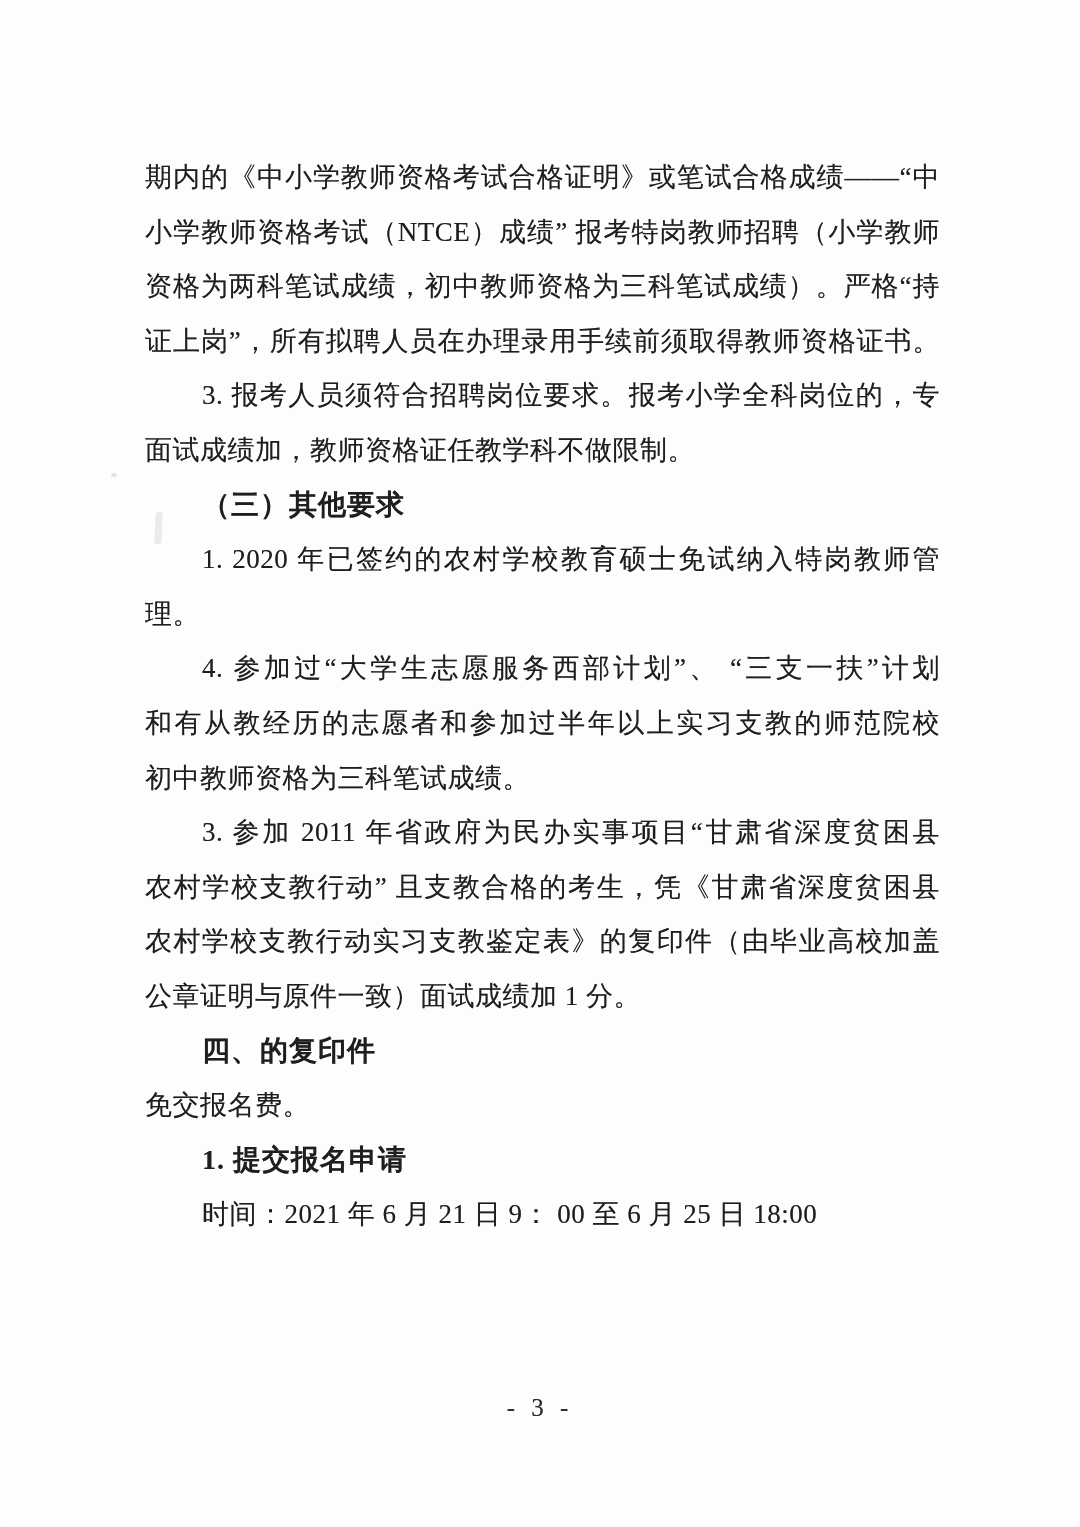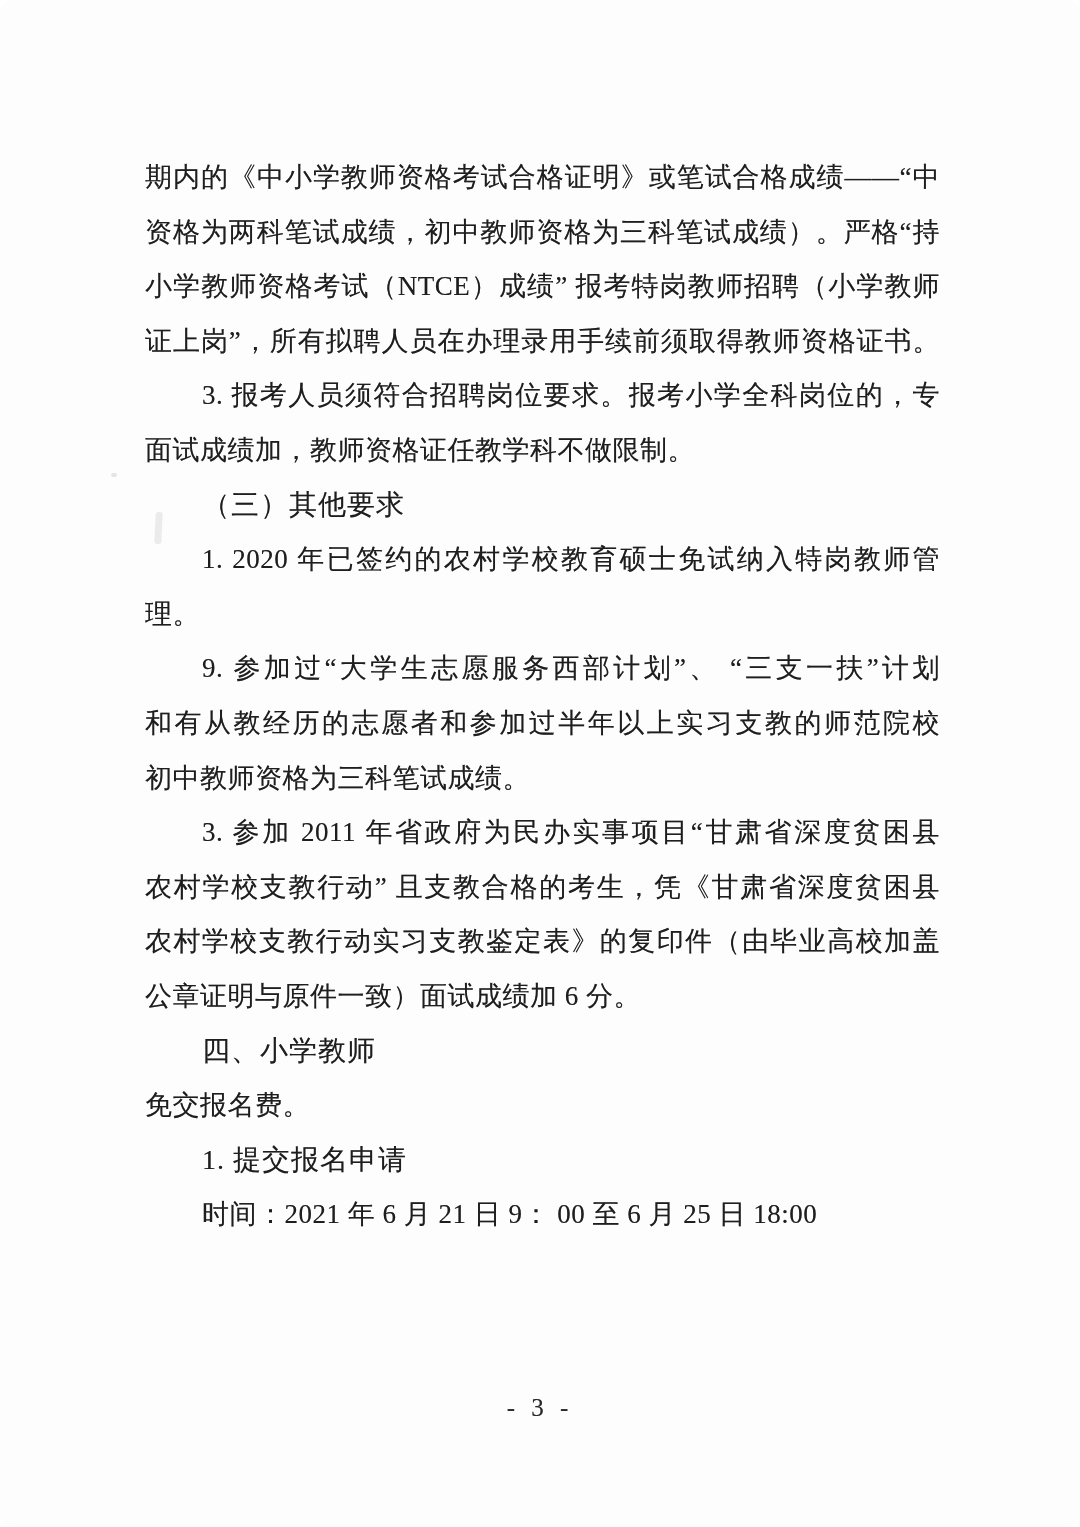--- a/index.html
+++ b/index.html
@@ -33,21 +33,21 @@
   }
   .line.fill {
     white-space: normal;
     text-align: justify;
     text-align-last: justify;
   }
   .line.indent {
     padding-left: 57px;
   }
   .line.bold {
-    font-weight: 400;
+    font-weight: 700;
     font-size: 28px;
     letter-spacing: 1px;
   }
   .page-number {
     position: absolute;
     left: 0;
     top: 1394px;
     width: 100%;
     text-align: center;
     font-size: 25px;
@@ -78,35 +78,35 @@
 </style>
 </head>
 <body>
 
 <div class="page">
   <div class="speck"></div>
   <div class="smudge"></div>
 
   <div class="text-block">
       <div class="line fill">期内的《中小学教师资格考试合格证明》或笔试合格成绩——“中</div>
+      <div class="line fill">小学教师资格考试（NTCE）成绩” 报考特岗教师招聘（小学教师</div>
       <div class="line fill">资格为两科笔试成绩，初中教师资格为三科笔试成绩）。严格“持</div>
-      <div class="line fill">小学教师资格考试（NTCE）成绩” 报考特岗教师招聘（小学教师</div>
       <div class="line fill">证上岗”，所有拟聘人员在办理录用手续前须取得教师资格证书。</div>
       <div class="line indent fill">3. 报考人员须符合招聘岗位要求。报考小学全科岗位的，专</div>
       <div class="line">面试成绩加，教师资格证任教学科不做限制。</div>
       <div class="line bold indent">（三）其他要求</div>
       <div class="line indent fill">1. 2020 年已签约的农村学校教育硕士免试纳入特岗教师管</div>
       <div class="line">理。</div>
-      <div class="line indent fill">9. 参加过“大学生志愿服务西部计划”、 “三支一扶”计划</div>
+      <div class="line indent fill">4. 参加过“大学生志愿服务西部计划”、 “三支一扶”计划</div>
       <div class="line fill">和有从教经历的志愿者和参加过半年以上实习支教的师范院校</div>
       <div class="line">初中教师资格为三科笔试成绩。</div>
       <div class="line indent fill">3. 参加 2011 年省政府为民办实事项目“甘肃省深度贫困县</div>
       <div class="line fill">农村学校支教行动” 且支教合格的考生，凭《甘肃省深度贫困县</div>
       <div class="line fill">农村学校支教行动实习支教鉴定表》的复印件（由毕业高校加盖</div>
-      <div class="line">公章证明与原件一致）面试成绩加 6 分。</div>
-      <div class="line bold indent">四、小学教师</div>
+      <div class="line">公章证明与原件一致）面试成绩加 1 分。</div>
+      <div class="line bold indent">四、的复印件</div>
       <div class="line">免交报名费。</div>
       <div class="line bold indent">1. 提交报名申请</div>
       <div class="line indent">时间：2021 年 6 月 21 日 9： 00 至 6 月 25 日 18:00</div>
     </div>
 
   <div class="page-number">- 3 -</div>
 </div>
 
 </body></html>

